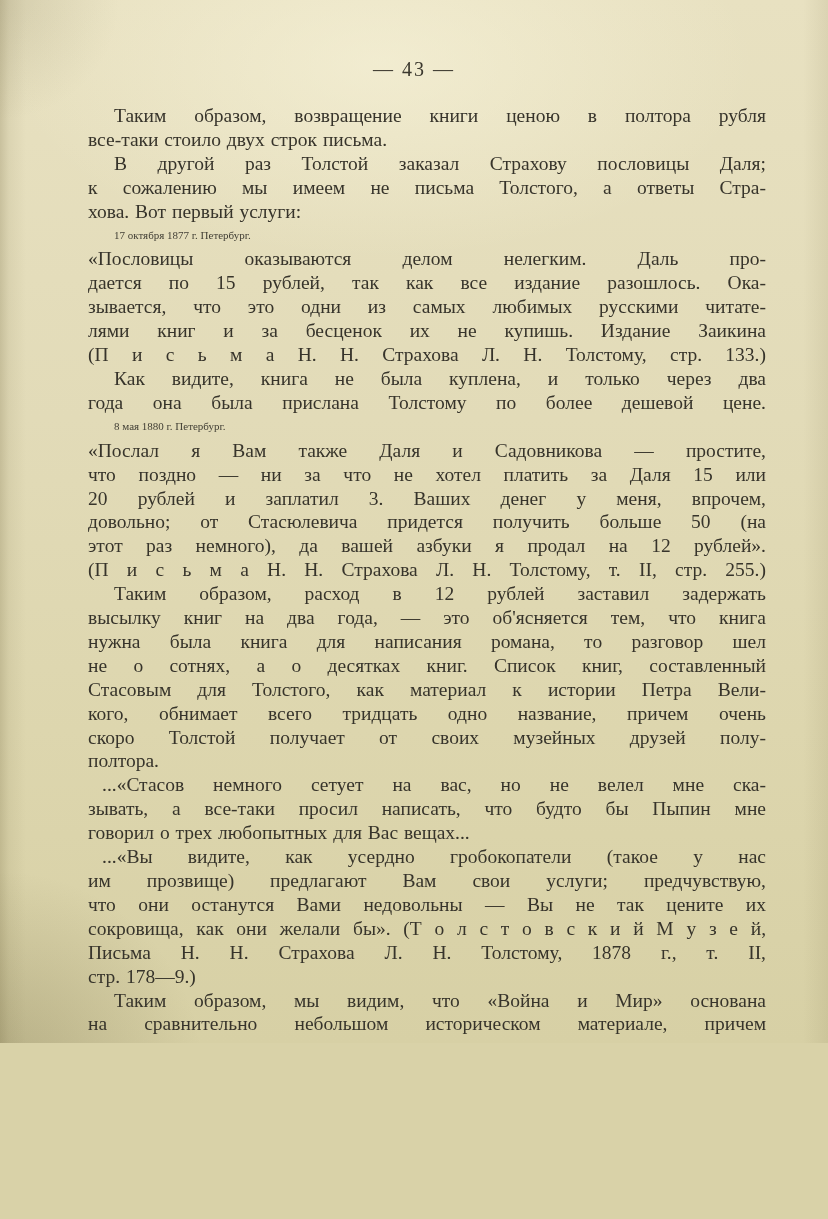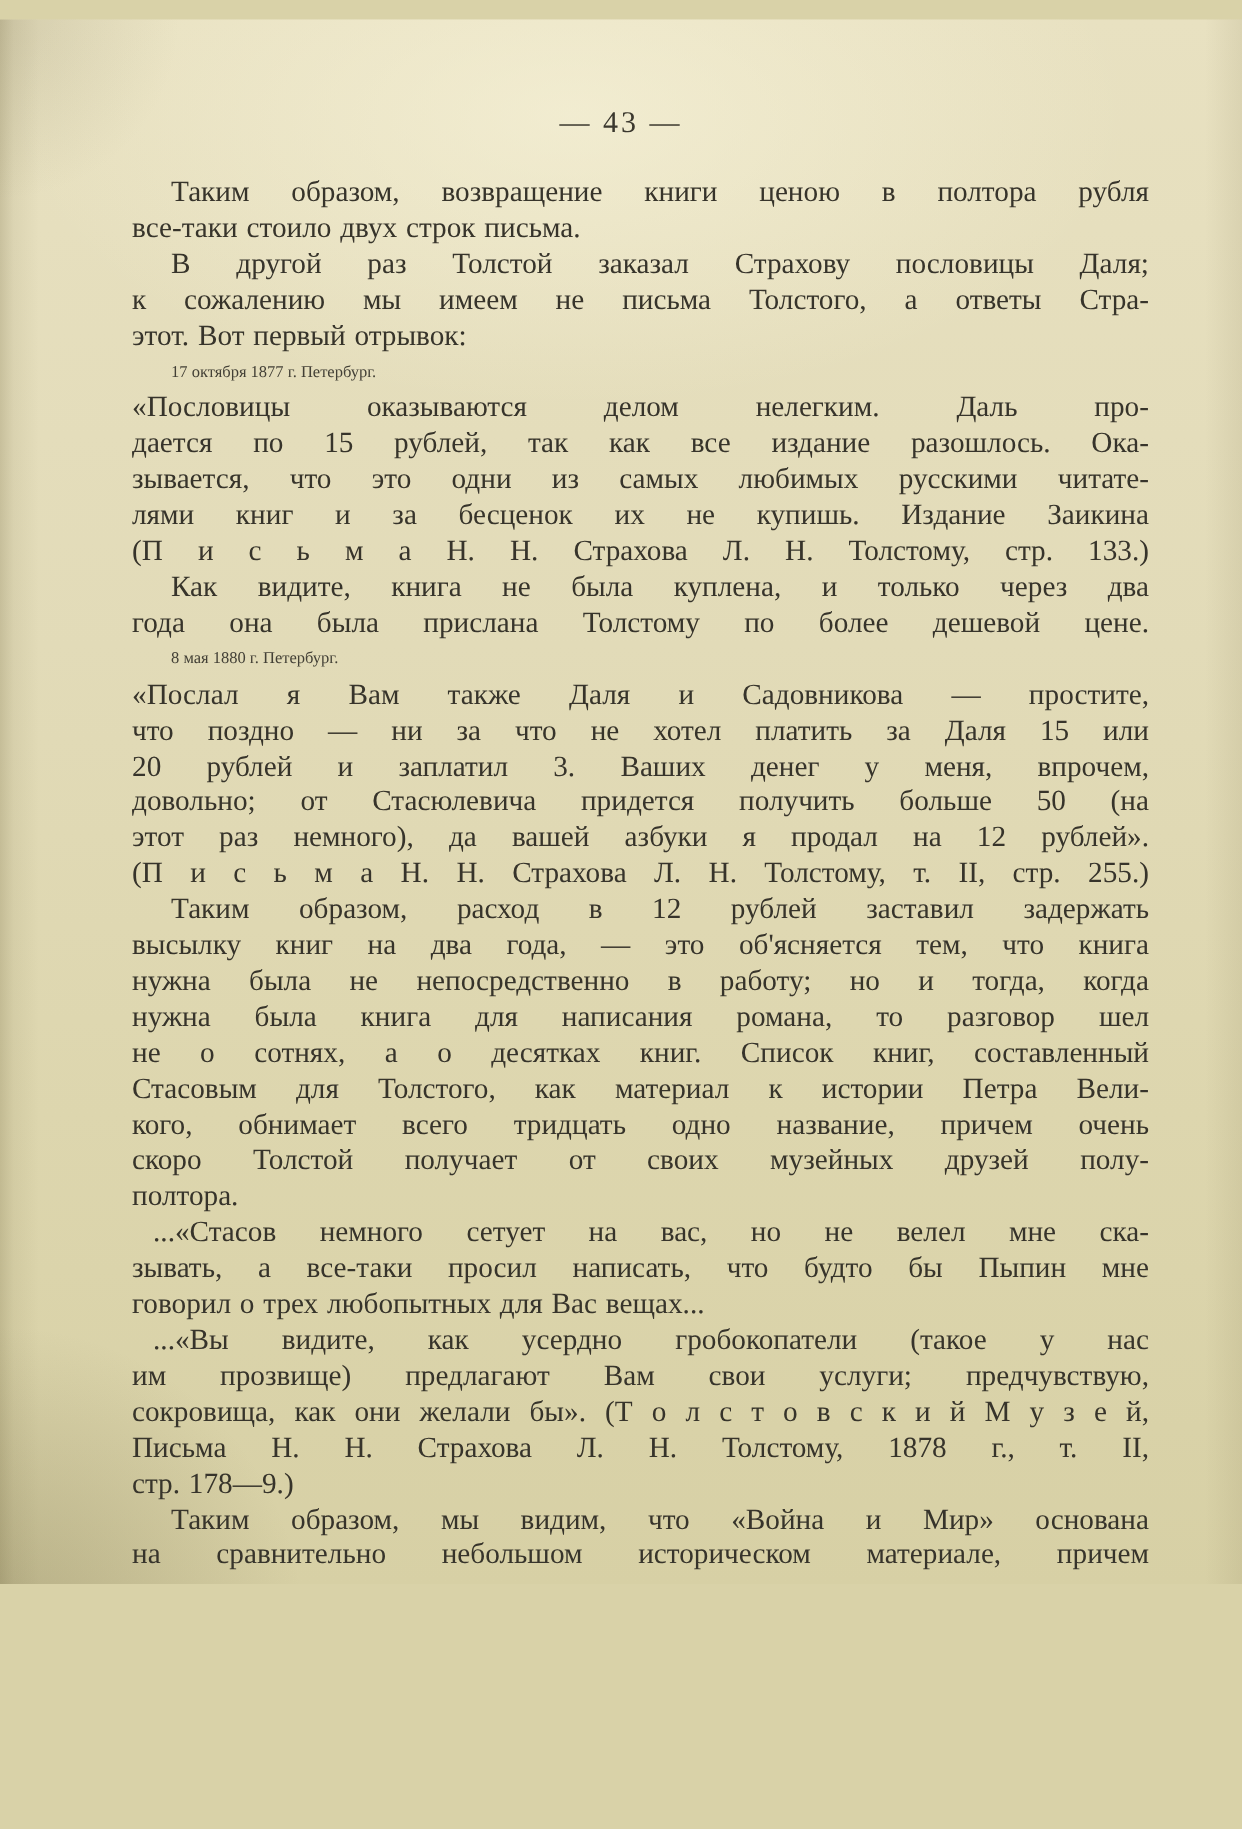--- a/index.html
+++ b/index.html
@@ -11,21 +11,20 @@
   .scan{
     position:relative;width:828px;height:1043px;overflow:hidden;
     background:
       radial-gradient(ellipse 60% 25% at 46% 6%, rgba(250,246,222,.55), rgba(250,246,222,0) 75%),
       radial-gradient(circle at 0% 103%, rgba(104,95,58,.30), rgba(104,95,58,0) 15%),
       radial-gradient(circle at 0% 0%, rgba(120,112,78,.18), rgba(120,112,78,0) 9%),
       linear-gradient(90deg, rgba(125,115,75,.28) 0px, rgba(125,115,75,.10) 9px, rgba(125,115,75,0) 26px),
       linear-gradient(90deg, rgba(125,115,75,0) 97%, rgba(125,115,75,.12) 100%),
       linear-gradient(180deg, #e8e1c1 0%, #e2dbb8 40%, #ddd6ae 70%, #d7d0a5 100%);
     color:#37342b;
-    margin-top:13px;
   }
   .pageno{
     position:absolute;top:58px;left:0;width:100%;
     text-align:center;font-size:20px;letter-spacing:2px;
     color:#3b382e;
   }
   .textblock{
     position:absolute;left:88px;top:104px;width:678px;
   }
   .line{
@@ -53,21 +52,21 @@
   <div class="textblock">
 
     <div class="para">
       <div class="line ind">Таким образом, возвращение книги ценою в полтора рубля</div>
       <div class="line last">все-таки стоило двух строк письма.</div>
     </div>
 
     <div class="para">
       <div class="line ind">В другой раз Толстой заказал Страхову пословицы Даля;</div>
       <div class="line">к сожалению мы имеем не письма Толстого, а ответы Стра-</div>
-      <div class="line last">этот. Вот первый отрывок:</div>
+      <div class="line last">хова. Вот первый услуги:</div>
     </div>
 
     <div class="para">
       <div class="date">17 октября 1877 г. Петербург.</div>
     </div>
 
     <div class="para">
       <div class="line">«Пословицы оказываются делом нелегким. Даль про-</div>
       <div class="line">дается по 15 рублей, так как все издание разошлось. Ока-</div>
       <div class="line">зывается, что это одни из самых любимых русскими читате-</div>
@@ -89,38 +88,38 @@
       <div class="line">что поздно — ни за что не хотел платить за Даля 15 или</div>
       <div class="line">20 рублей и заплатил 3. Ваших денег у меня, впрочем,</div>
       <div class="line">довольно; от Стасюлевича придется получить больше 50 (на</div>
       <div class="line">этот раз немного), да вашей азбуки я продал на 12 рублей».</div>
       <div class="line">(П и с ь м а  Н.  Н.  Страхова  Л.  Н.  Толстому,  т.  II,  стр.  255.)</div>
     </div>
 
     <div class="para">
       <div class="line ind">Таким образом, расход в 12 рублей заставил задержать</div>
       <div class="line">высылку книг на два года, — это об'ясняется тем, что книга</div>
-      <div class="line">нужна была не непосредственно в работу; но и тогда, когда</div>
       <div class="line">нужна была книга для написания романа, то разговор шел</div>
       <div class="line">не о сотнях, а о десятках книг. Список книг, составленный</div>
       <div class="line">Стасовым для Толстого, как материал к истории Петра Вели-</div>
       <div class="line">кого, обнимает всего тридцать одно название, причем очень</div>
       <div class="line">скоро Толстой получает от своих музейных друзей полу-</div>
       <div class="line last">полтора.</div>
     </div>
 
     <div class="para">
       <div class="line ind-sm">...«Стасов немного сетует на вас, но не велел мне ска-</div>
       <div class="line">зывать, а все-таки просил написать, что будто бы Пыпин мне</div>
       <div class="line last">говорил о трех любопытных для Вас вещах...</div>
     </div>
 
     <div class="para">
       <div class="line ind-sm">...«Вы видите, как усердно гробокопатели (такое у нас</div>
       <div class="line">им прозвище) предлагают Вам свои услуги; предчувствую,</div>
+      <div class="line">что они останутся Вами недовольны — Вы не так цените их</div>
       <div class="line">сокровища, как они желали бы». (Т о л с т о в с к и й  М у з е й,</div>
       <div class="line">Письма  Н.  Н.  Страхова  Л.  Н.  Толстому,  1878 г.,  т.  II,</div>
       <div class="line last">стр. 178—9.)</div>
     </div>
 
     <div class="para">
       <div class="line ind">Таким образом, мы видим, что «Война и Мир» основана</div>
       <div class="line">на сравнительно небольшом историческом материале, причем</div>
     </div>
 

